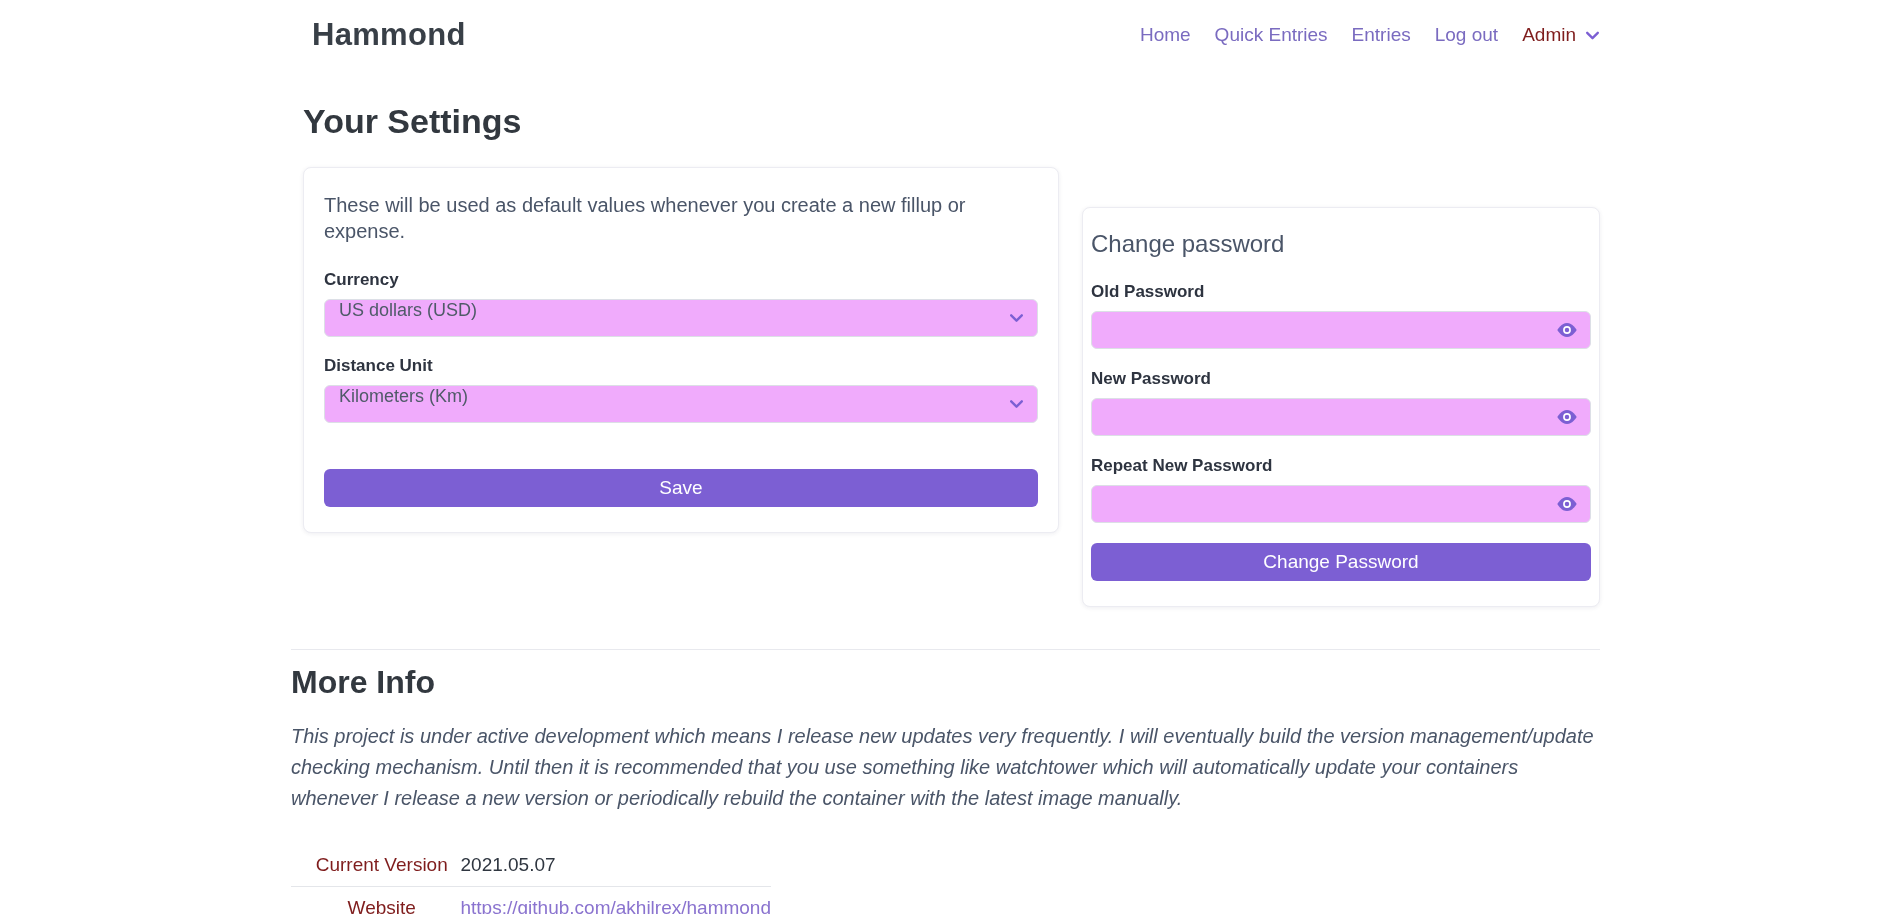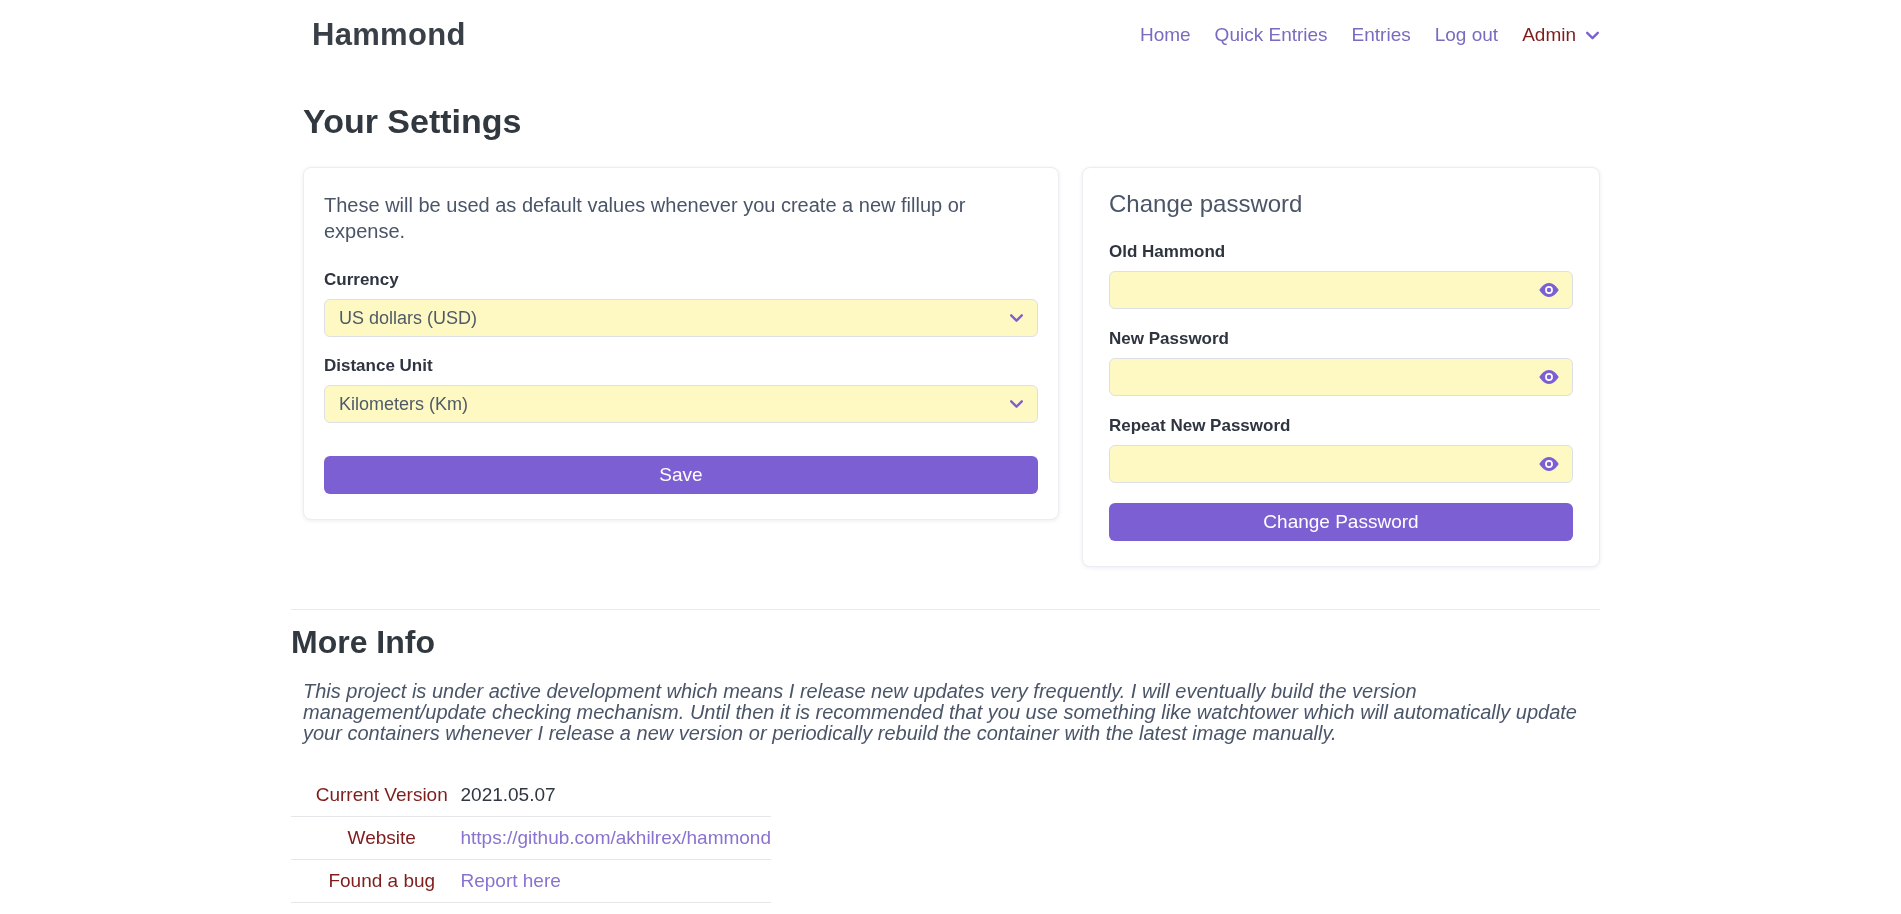--- a/index.html
+++ b/index.html
@@ -31,45 +31,45 @@
   .admin svg{display:block;}
   
   .main{padding:0 301px 0 291px;}
   .page-title{font-size:34px;font-weight:600;color:var(--heading);margin:32px 0 26px 12px;}
   .cards{display:flex;gap:23px;margin-left:12px;align-items:flex-start;}
   .card{
     background:#fff;border:1px solid var(--cardborder);border-radius:8px;
     box-shadow:0 1px 4px rgba(40,40,80,.08);
   }
   .card-defaults{width:756px;padding:24px 20px 25px;}
-  .card-password{flex:1;padding:22px 26px 25px;}
+  .card-password{flex:1;padding:22px 8px 25px;margin-top:40px;}
   .card-desc{font-size:20px;line-height:26px;color:var(--body);margin:0 0 26px;}
   .card-title{font-size:24px;font-weight:400;color:var(--body);margin:0 0 24px;}
   .field-label{display:block;font-size:17px;font-weight:700;color:#2e3440;margin:0 0 9px;}
   .field-wrap{position:relative;margin-bottom:19px;}
   .select,.input{
     width:100%;height:38px;border:1px solid var(--border);border-radius:6px;
-    background:#fef9c3;font-size:18px;color:#4f5a68;padding:0 42px 0 14px;
-    display:flex;align-items:center;font-family:inherit;
+    background:#f0abfc;font-size:18px;color:#4f5a68;padding:0 42px 0 14px;
+    display:flex;font-family:inherit;
   }
   .input{display:block;line-height:36px;}
   .icon-right{position:absolute;right:13px;top:50%;transform:translateY(-50%);cursor:pointer;display:flex;}
   .btn{
     display:block;width:100%;height:38px;border:none;border-radius:6px;
     background:var(--accent);color:#fff;font-size:19px;cursor:pointer;
     font-family:inherit;
   }
-  .btn-save{margin-top:33px;}
+  .btn-save{margin-top:46px;}
   .btn-change{margin-top:16px;}
   .pw-group{margin-bottom:20px;}
   .pw-group .field-wrap{margin-bottom:0;}
   
   .divider{border:none;border-top:1px solid #e8e9ee;margin:42px 0 0;}
   .more-title{font-size:32px;font-weight:600;color:var(--heading);margin:14px 0 20px;}
-  .dev-note{font-style:italic;font-size:20px;line-height:21px;color:var(--body);margin:0 12px 30px;}
+  .dev-note{font-style:italic;font-size:20px;line-height:31px;color:var(--body);margin:0 0 30px;}
   .info-table{border-collapse:collapse;width:480px;font-size:19px;}
   .info-table td{padding:10px 0 10px 12px;border-bottom:1px solid var(--line);}
   td.info-label{width:195px;color:#7f1d1d;text-align:center;}
   td.info-value{color:#2f3640;padding-left:0;margin-left:27px;}
   .info-link{color:var(--link);text-decoration:none;cursor:pointer;}
 </style>
 </head>
 <body>
 
 <header class="topbar">
@@ -124,21 +124,21 @@
         </span>
       </div>
 
       <button class="btn btn-save">Save</button>
     </section>
 
     <section class="card card-password">
       <h2 class="card-title">Change password</h2>
 
       <div class="pw-group">
-        <label class="field-label">Old Hammond</label>
+        <label class="field-label">Old Password</label>
         <div class="field-wrap">
           <input class="input" type="password" value="" style="">
           <span class="icon-right">
             <svg width="22" height="16" viewBox="0 0 24 18">
                 <path d="M12 1C5.8 1 1.6 8 1.3 8.6a.9.9 0 000 .8C1.6 10 5.8 17 12 17s10.4-7 10.7-7.6a.9.9 0 000-.8C22.4 8 18.2 1 12 1z" fill="#7c5fd3"></path>
                 <circle cx="12" cy="9" r="4.4" fill="#ffffff"></circle>
                 <circle cx="12" cy="9" r="2.5" fill="#7c5fd3"></circle>
               </svg>
           </span>
         </div>

